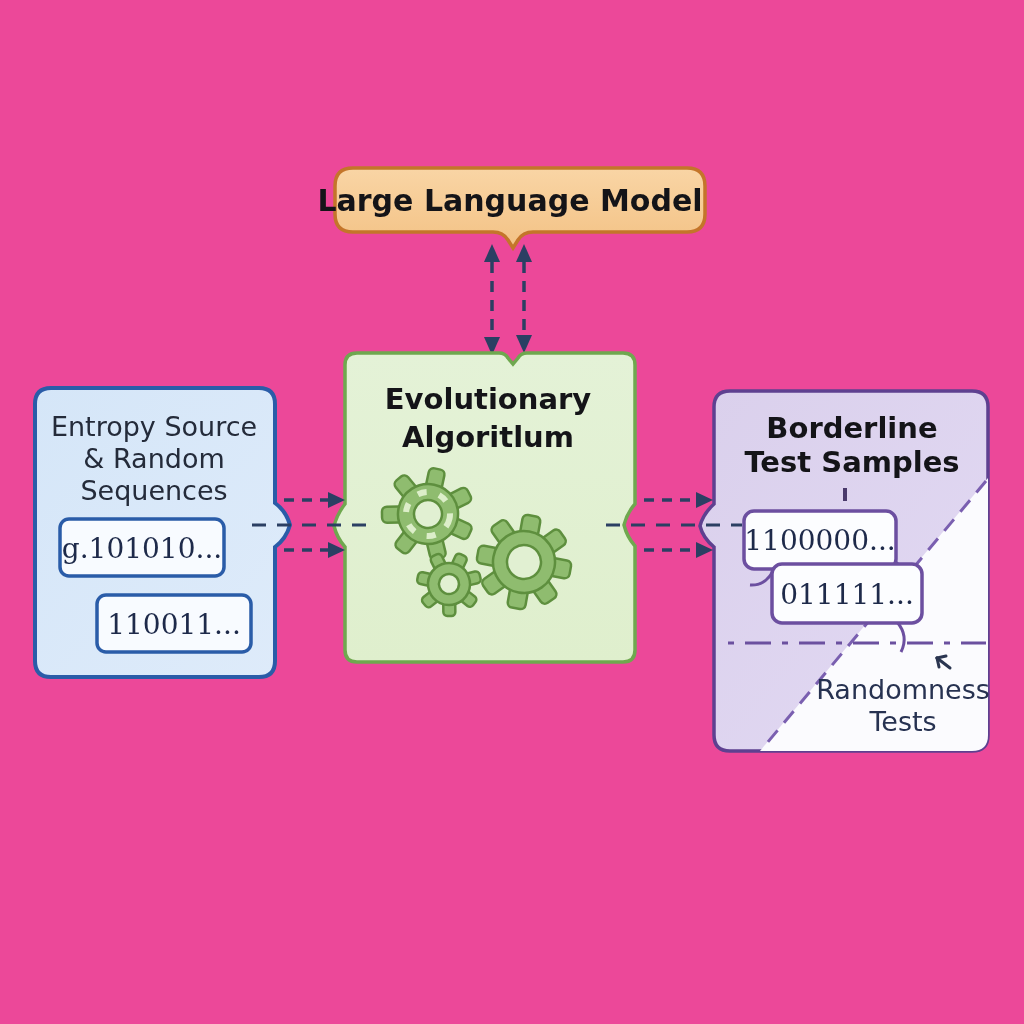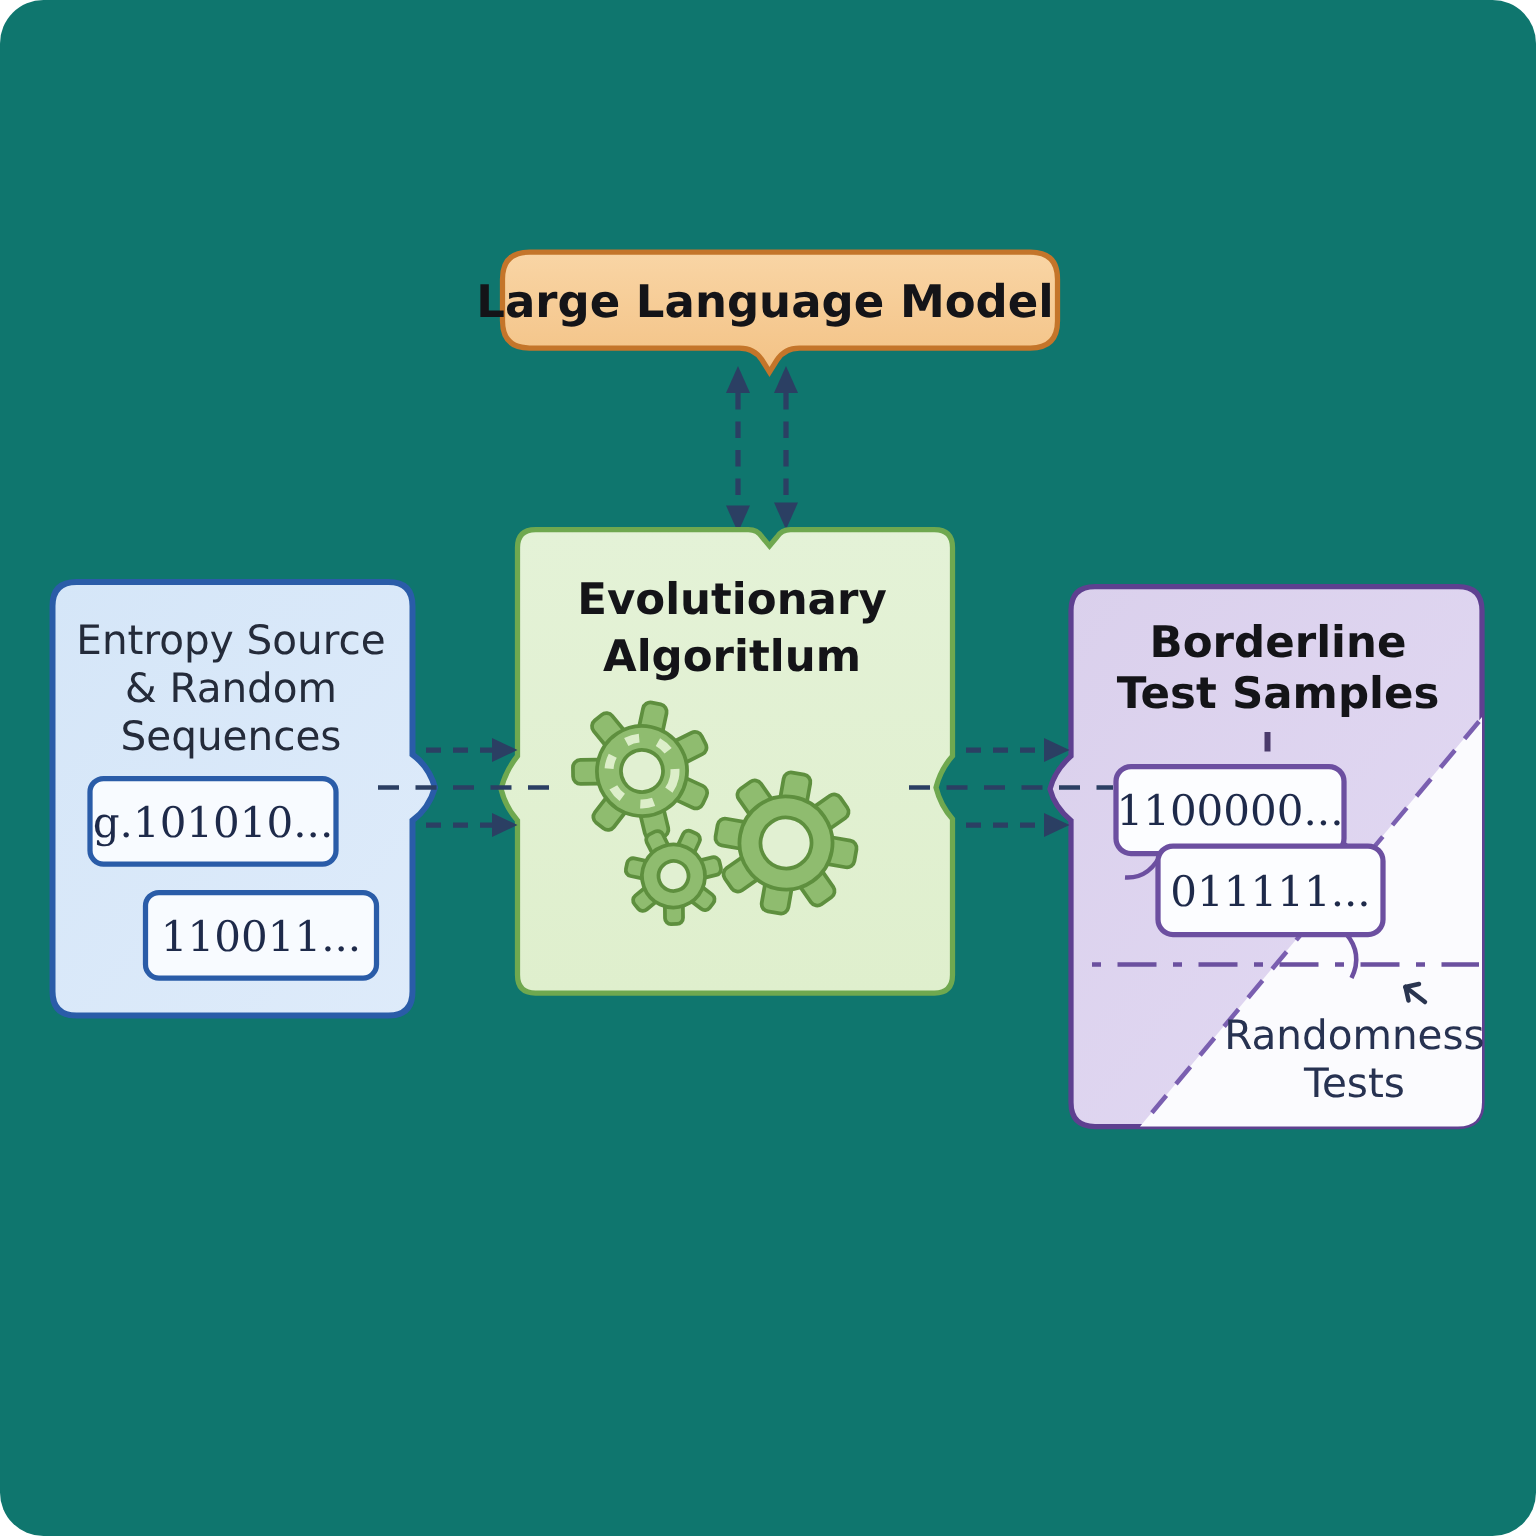--- a/index.html
+++ b/index.html
@@ -1,16 +1,16 @@
 <!DOCTYPE html>
 <html><head>
 <meta charset="utf-8">
 <style>
   html,body{margin:0;padding:0;background:#ffffff;}
-  .stage{width:1024px;height:1024px;position:relative;background:#0f766e;overflow:hidden;border-radius:29px;}
+  .stage{width:1024px;height:1024px;position:relative;background:#ec4899;overflow:hidden;}
   svg{display:block;}
   text{font-family:"DejaVu Sans","Liberation Sans",sans-serif;}
   .title-bold{font-weight:bold;fill:#141418;}
   .title-med{font-weight:normal;fill:#242b3a;}
   .binary{font-family:"DejaVu Serif","Liberation Serif",serif;fill:#1e2a4a;}
   .navytext{fill:#273251;font-weight:normal;}
 </style>
 </head>
 <body>
 

